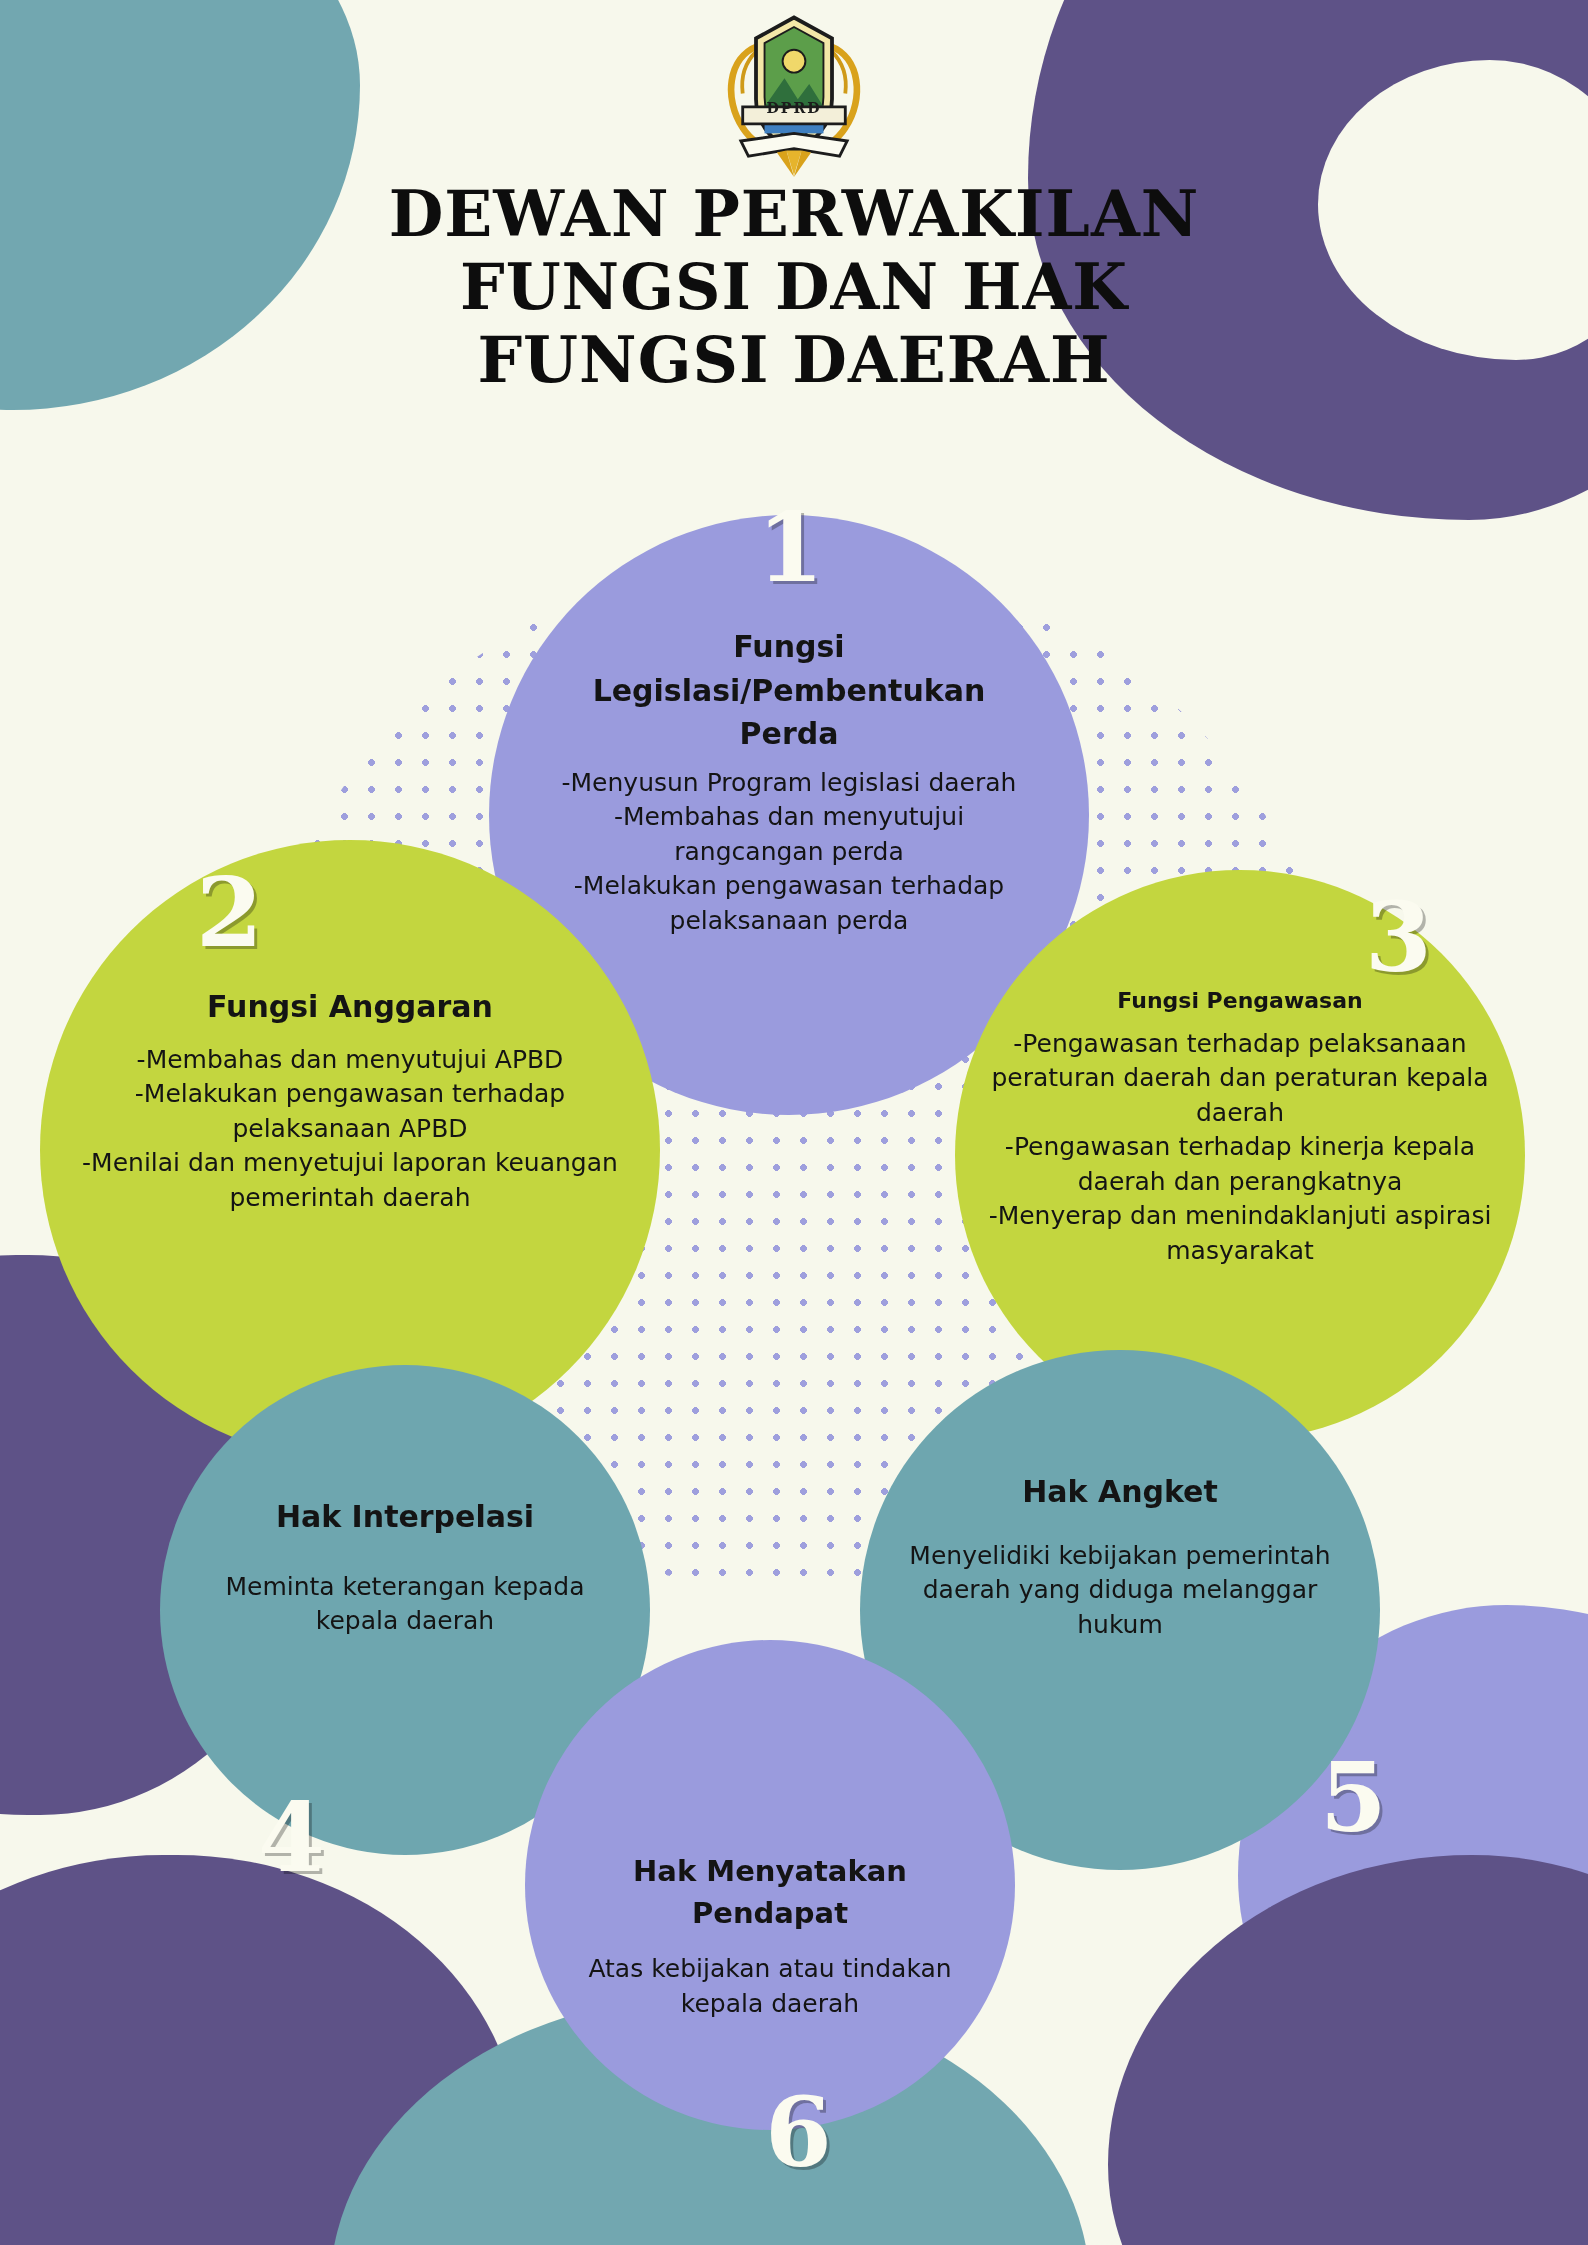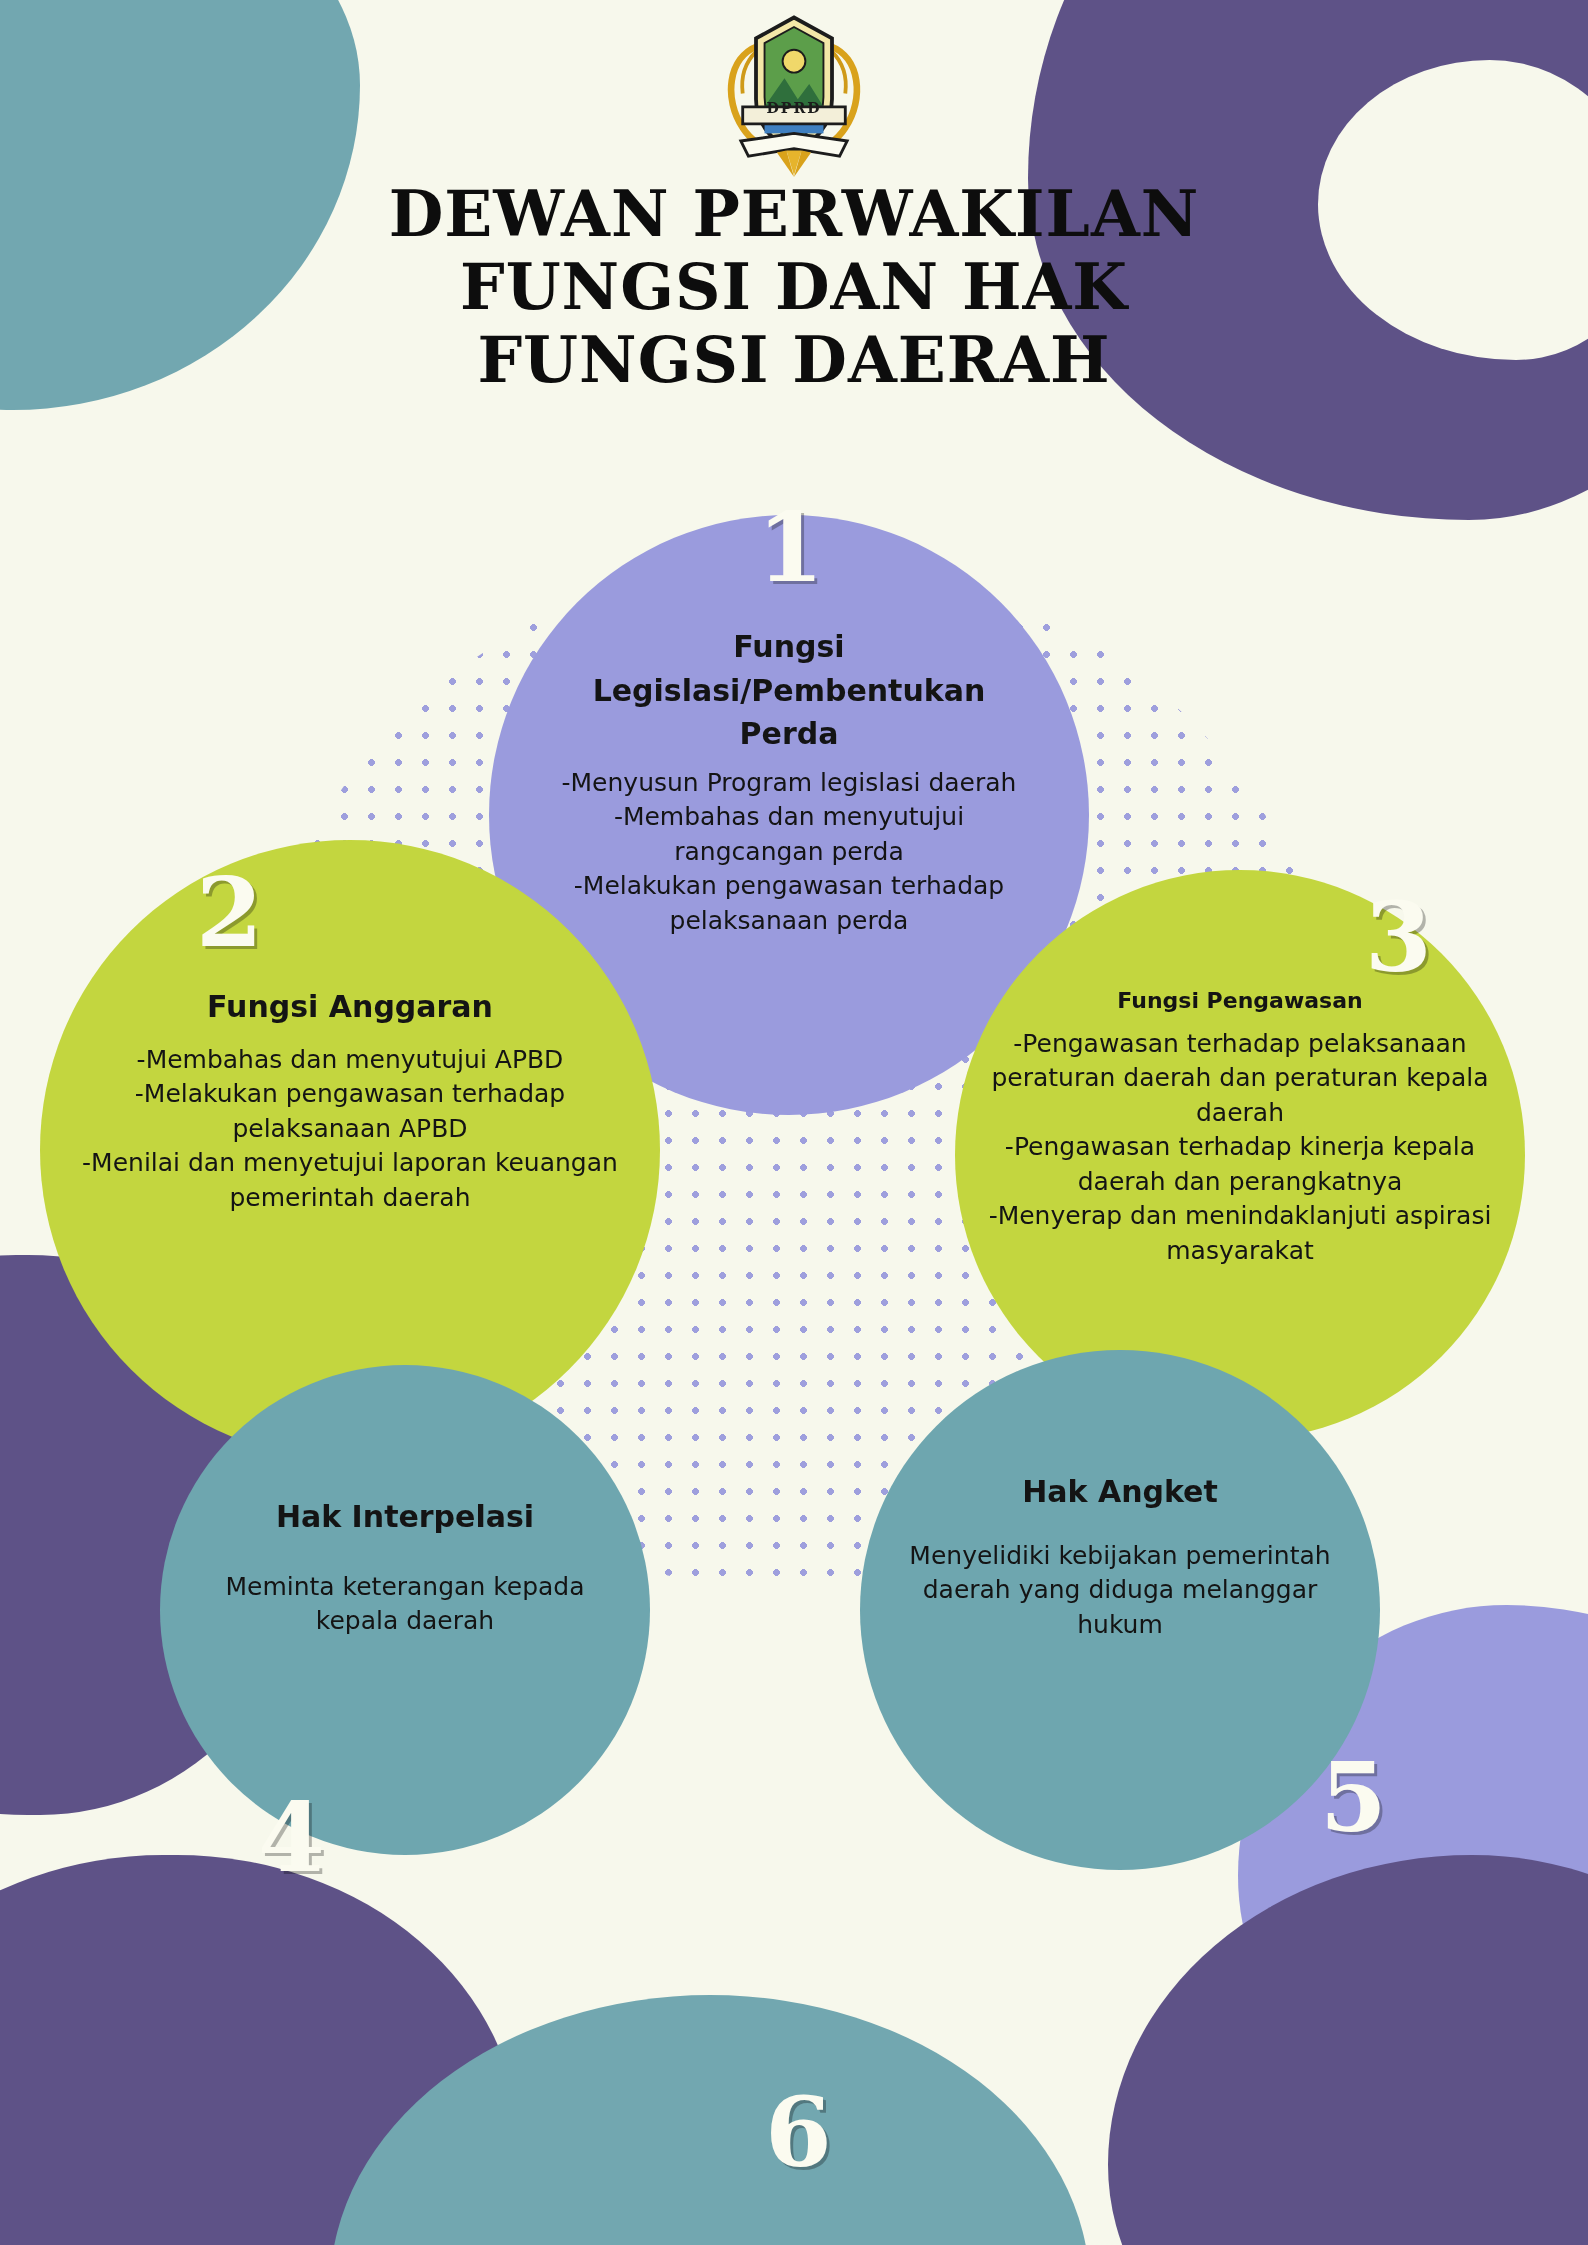--- a/index.html
+++ b/index.html
@@ -277,20 +277,24 @@
   <div class="circle c4">
     <div class="heading">Hak Interpelasi</div>
     <div class="body">Meminta keterangan kepada kepala daerah</div>
   </div>
 
   <div class="circle c5">
     <div class="heading">Hak Angket</div>
     <div class="body">Menyelidiki kebijakan pemerintah daerah yang diduga melanggar hukum</div>
   </div>
 
+  <div class="circle c6">
+    <div class="heading">Hak Menyatakan Pendapat</div>
+    <div class="body">Atas kebijakan atau tindakan kepala daerah</div>
+  </div>
 
   <div class="num n1">1</div>
   <div class="num n2">2</div>
   <div class="num n3">3</div>
   <div class="num n4">4</div>
   <div class="num n5">5</div>
   <div class="num n6">6</div>
 
 </div>
 

